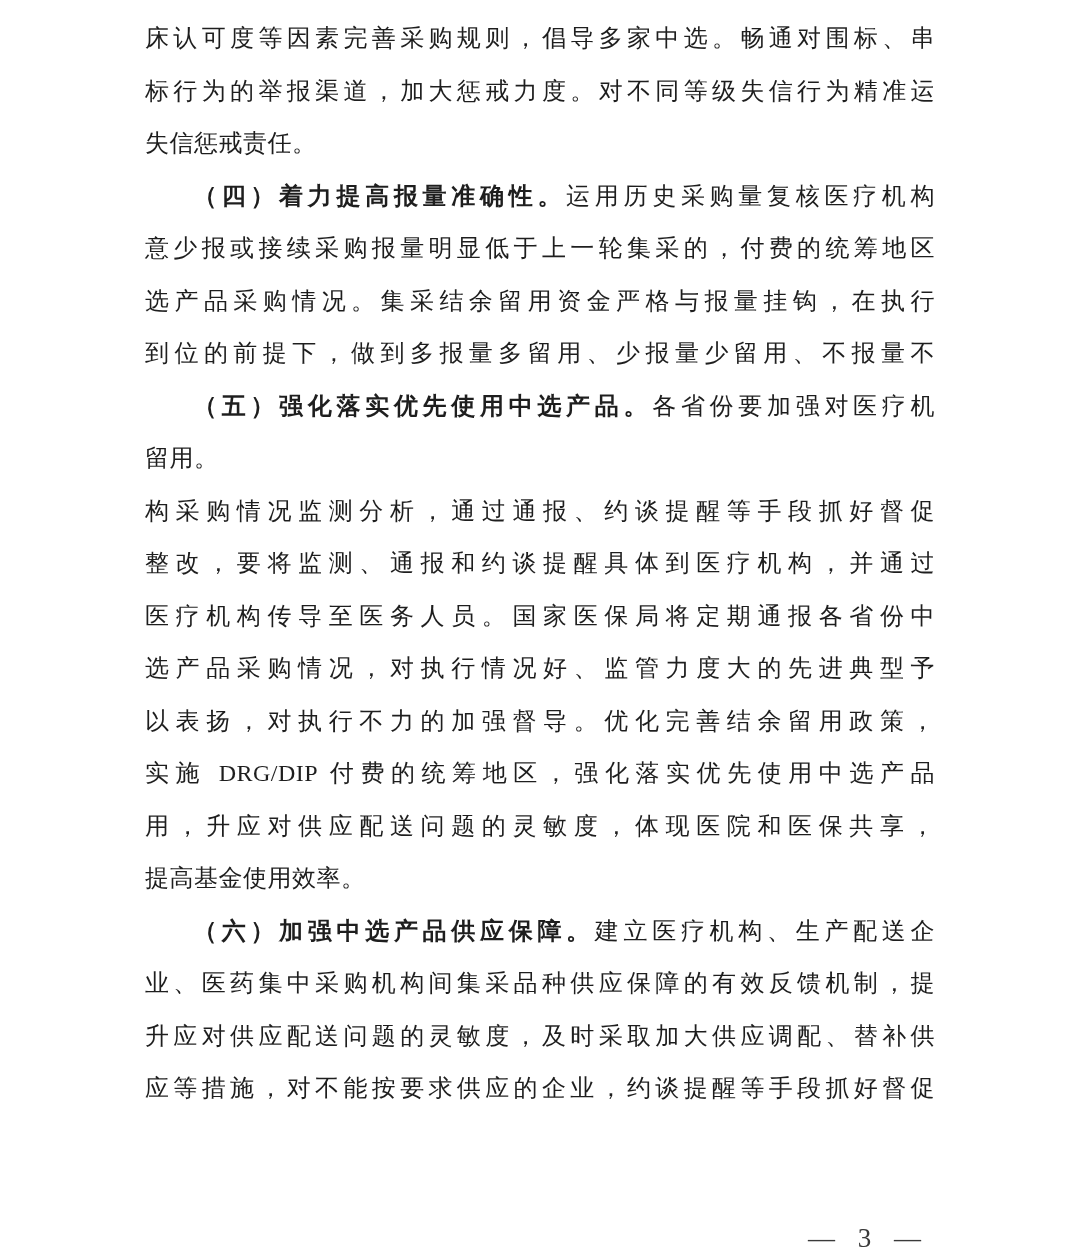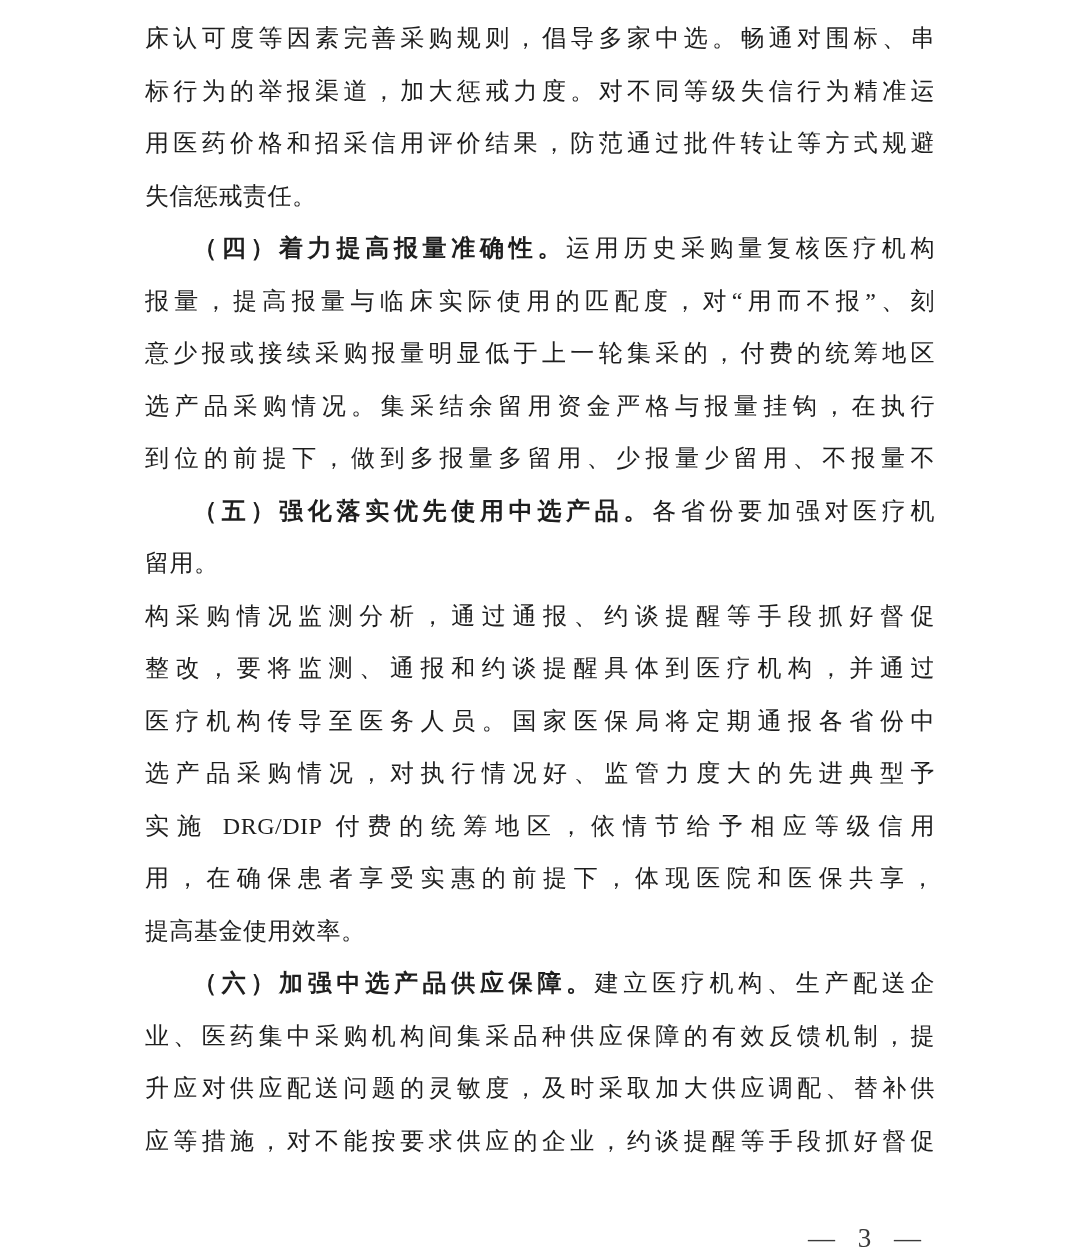--- a/index.html
+++ b/index.html
@@ -56,35 +56,34 @@
     letter-spacing: 1px;
   }
 </style>
 </head>
 <body>
 
 <div class="page">
   <div class="document-body">
       <div class="line justify">床认可度等因素完善采购规则，倡导多家中选。畅通对围标、串</div>
       <div class="line justify">标行为的举报渠道，加大惩戒力度。对不同等级失信行为精准运</div>
-      <div class="line justify">用医药价格和招采信用评价结果，防范通过批件转让等方式规避</div>
       <div class="line left">失信惩戒责任。</div>
       <div class="line justify indent"><span class="heading-bold">（四）着力提高报量准确性。</span>运用历史采购量复核医疗机构</div>
-      <div class="line justify">报量，提高报量与临床实际使用的匹配度，对“用而不报”、刻</div>
       <div class="line justify">意少报或接续采购报量明显低于上一轮集采的，付费的统筹地区</div>
       <div class="line justify">选产品采购情况。集采结余留用资金严格与报量挂钩，在执行</div>
       <div class="line justify">到位的前提下，做到多报量多留用、少报量少留用、不报量不</div>
       <div class="line justify indent"><span class="heading-bold">（五）强化落实优先使用中选产品。</span>各省份要加强对医疗机</div>
       <div class="line left">留用。</div>
       <div class="line justify">构采购情况监测分析，通过通报、约谈提醒等手段抓好督促</div>
       <div class="line justify">整改，要将监测、通报和约谈提醒具体到医疗机构，并通过</div>
       <div class="line justify">医疗机构传导至医务人员。国家医保局将定期通报各省份中</div>
       <div class="line justify">选产品采购情况，对执行情况好、监管力度大的先进典型予</div>
-      <div class="line justify">实施 DRG/DIP 付费的统筹地区，依情节给予相应等级信用</div>
-      <div class="line justify">用，在确保患者享受实惠的前提下，体现医院和医保共享，</div>
+      <div class="line justify">以表扬，对执行不力的加强督导。优化完善结余留用政策，</div>
+      <div class="line justify">实施 DRG/DIP 付费的统筹地区，强化落实优先使用中选产品</div>
+      <div class="line justify">用，升应对供应配送问题的灵敏度，体现医院和医保共享，</div>
       <div class="line left">提高基金使用效率。</div>
       <div class="line justify indent"><span class="heading-bold">（六）加强中选产品供应保障。</span>建立医疗机构、生产配送企</div>
       <div class="line justify">业、医药集中采购机构间集采品种供应保障的有效反馈机制，提</div>
       <div class="line justify">升应对供应配送问题的灵敏度，及时采取加大供应调配、替补供</div>
       <div class="line justify">应等措施，对不能按要求供应的企业，约谈提醒等手段抓好督促</div>
     </div>
   <div class="page-number">— 3 —</div>
 </div>
 
 </body></html>

